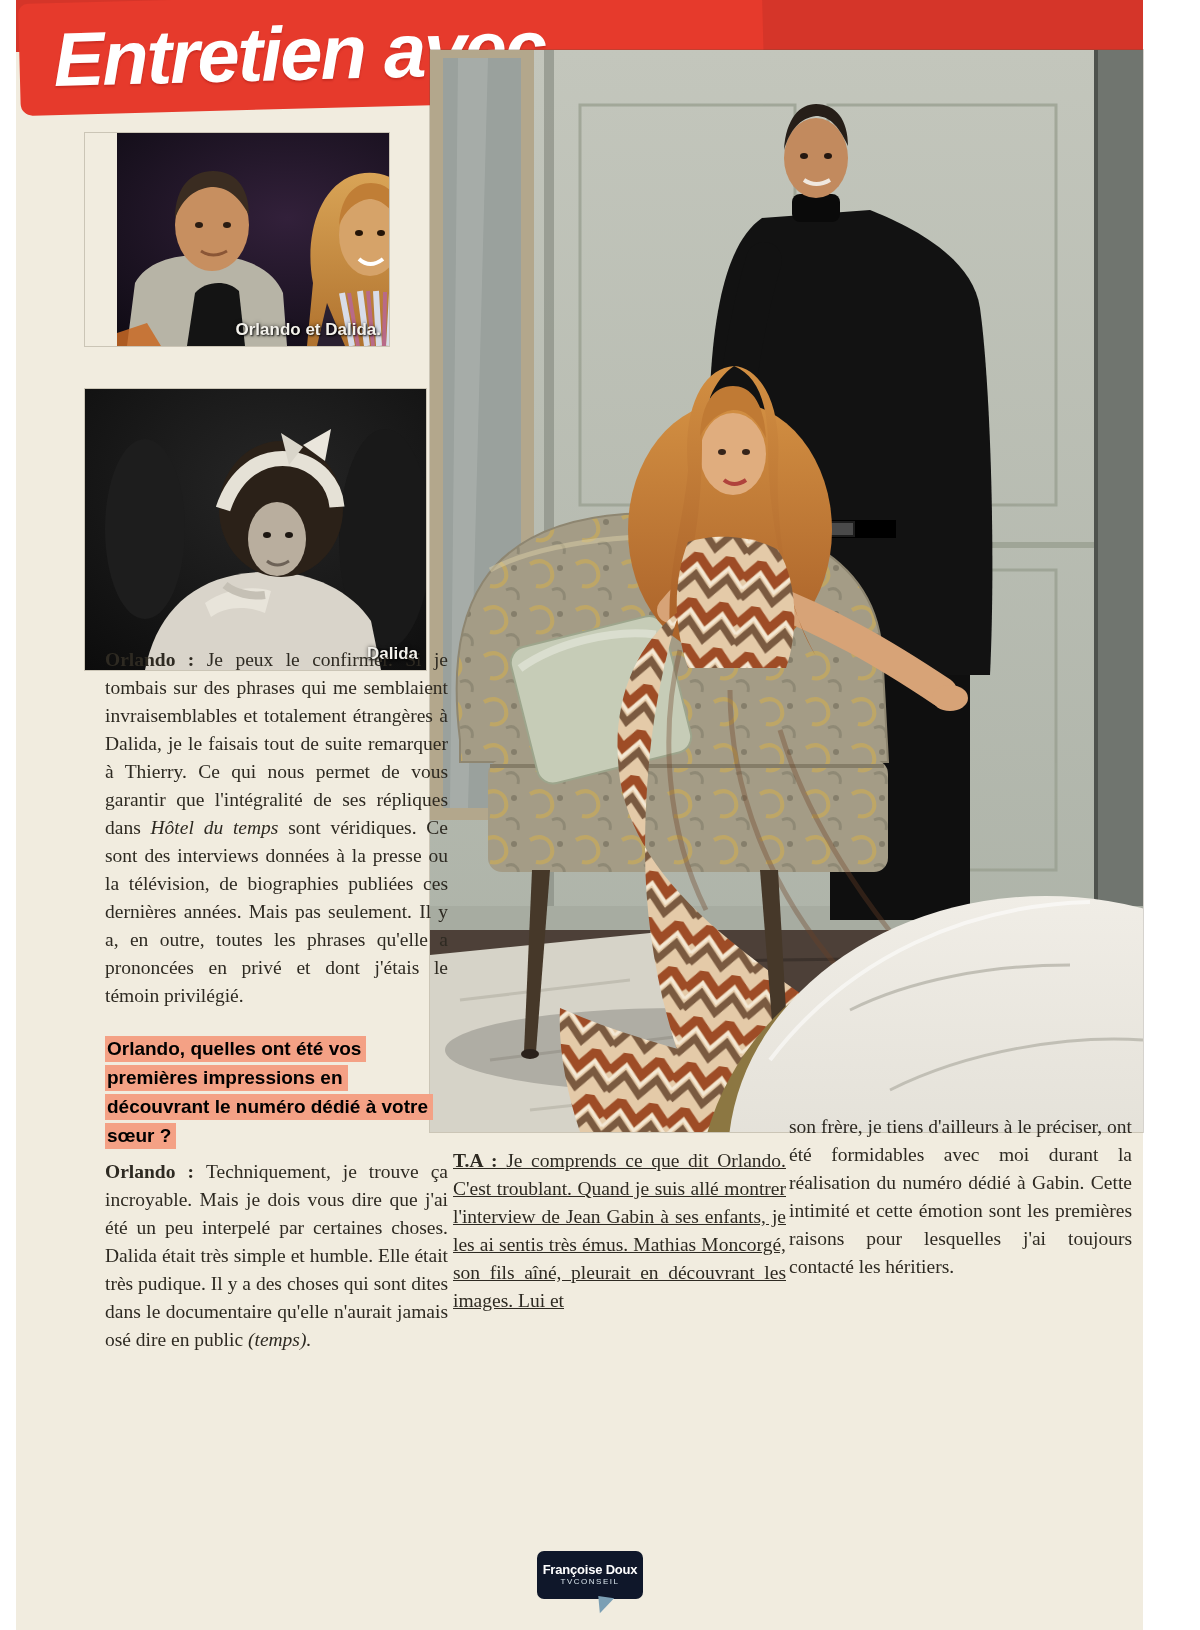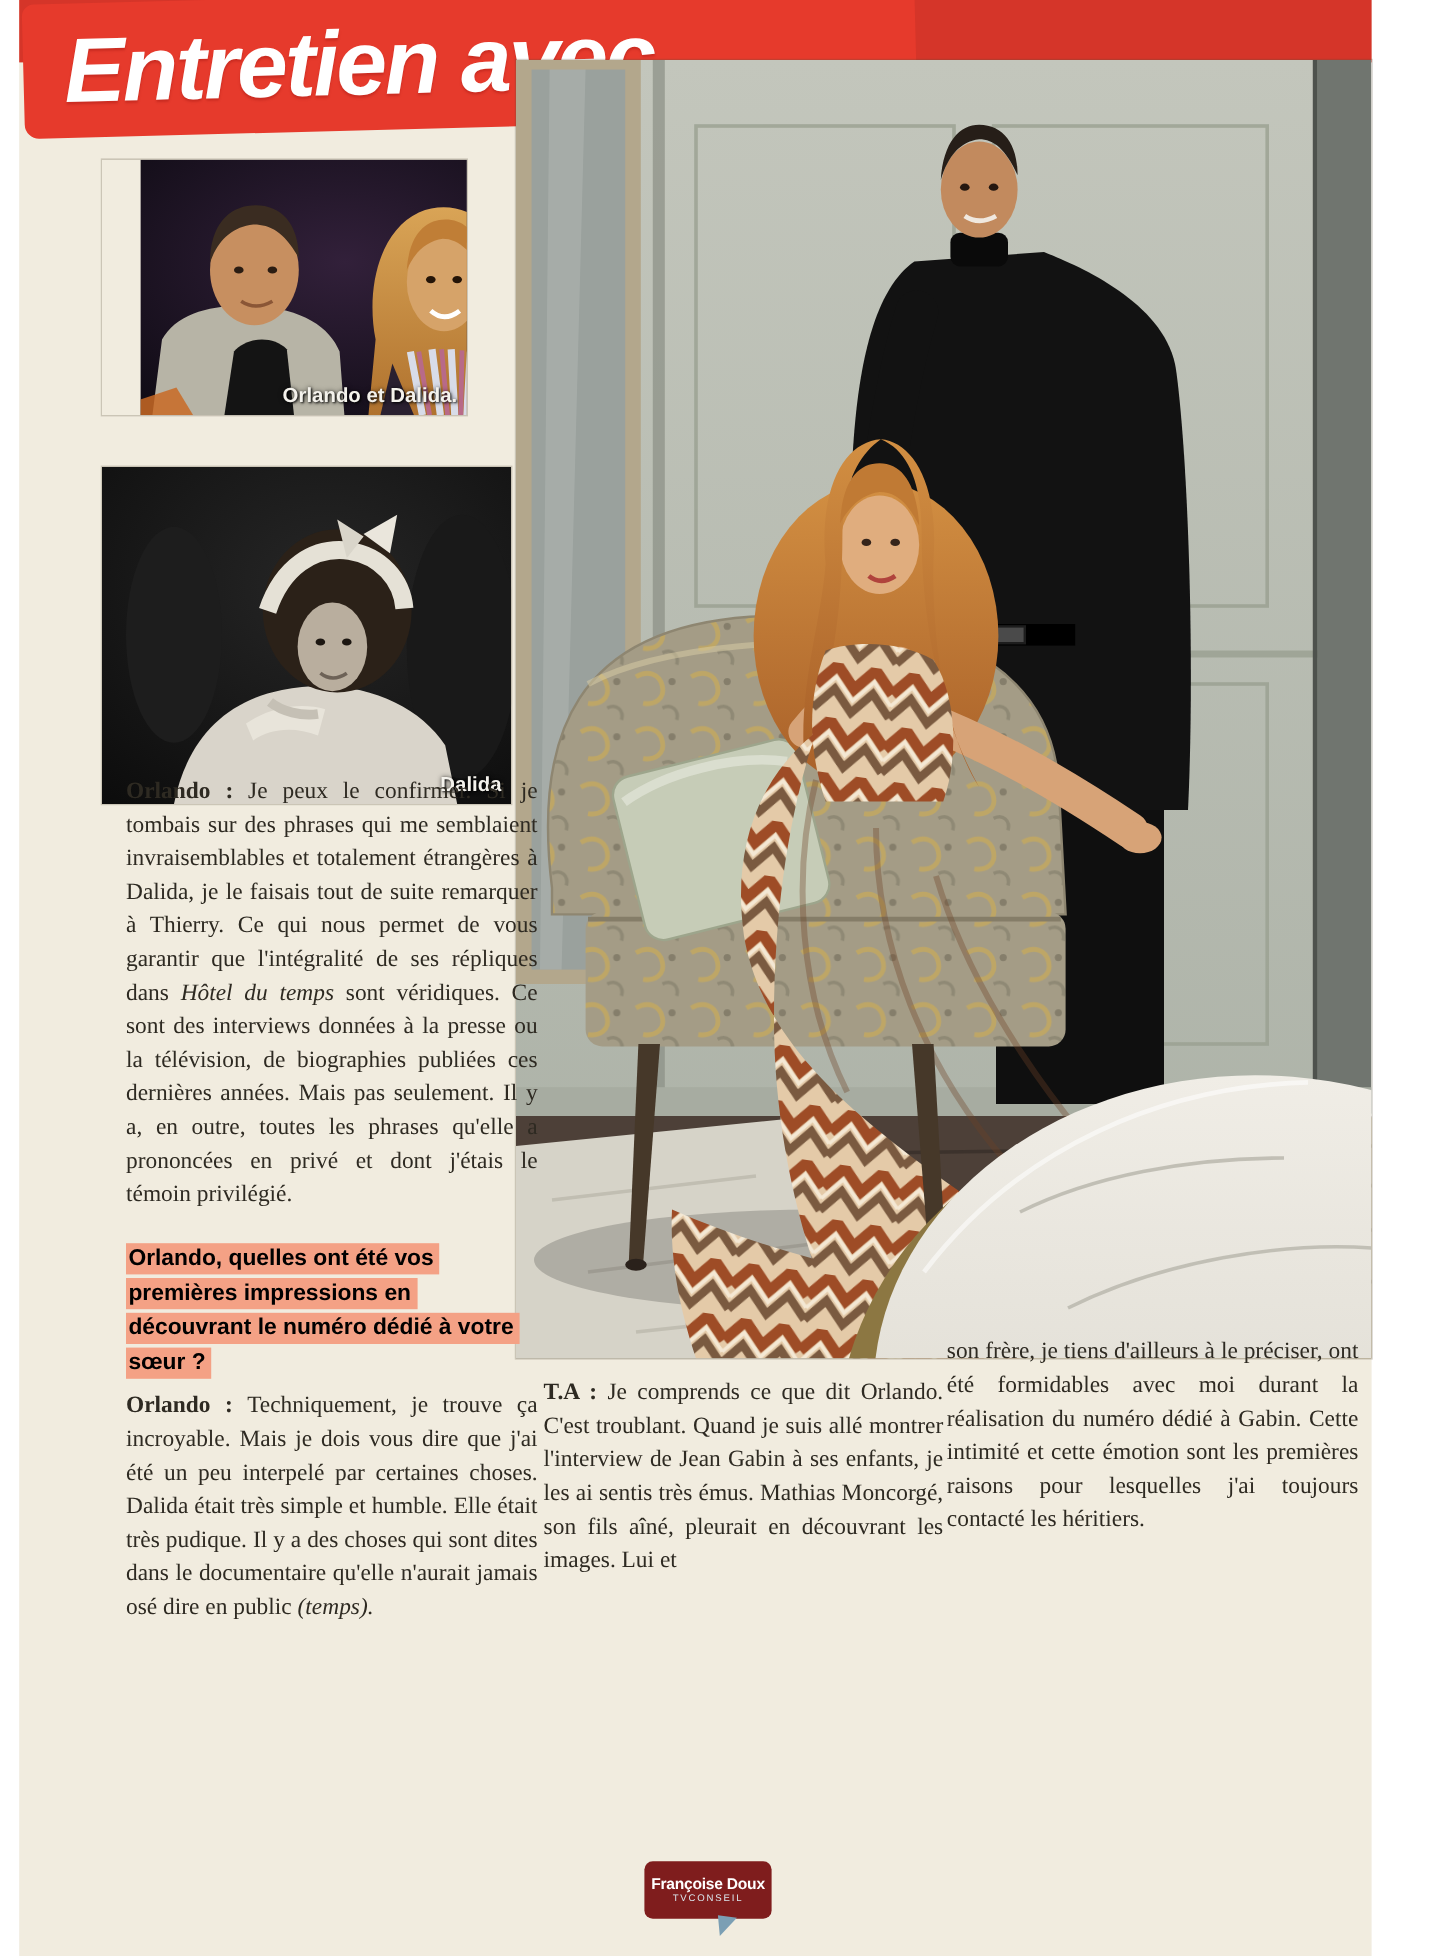--- a/index.html
+++ b/index.html
@@ -22,35 +22,35 @@
   .photo1{left:69px;top:133px;width:272px;height:213px;padding-left:32px;}
   .photo2{left:69px;top:349px;width:341px;height:281px;margin-top:40px;}
   .mainphoto{left:414px;top:50px;width:713px;height:1082px;}
   .caption{position:absolute;right:8px;bottom:6px;font-family:"Liberation Sans",sans-serif;
            font-weight:bold;color:#f4f2ec;font-size:17px;
            text-shadow:1px 1px 2px rgba(0,0,0,.9),0 0 4px rgba(0,0,0,.6);}
 
   
   .col{position:absolute;text-align:justify;color:#2e2a22;font-size:19.5px;line-height:28px;margin-left:20px;}
   .col1{left:69px;top:646px;width:343px;}
-  .col2{left:417px;top:1147px;width:333px;}
+  .col2{left:417px;top:1147px;width:333px;text-decoration:underline;}
   .col3{left:753px;top:1113px;width:343px;}
   .col p{margin:0;}
   .col b{font-weight:bold;}
   .col i{font-style:italic;}
   .question{margin-top:24px !important;margin-bottom:8px !important;
             font-family:"Liberation Sans",sans-serif;font-weight:bold;
             font-size:19px;line-height:29px;color:#000000;text-align:left;}
   .hl{background:#f4a185;padding:2px 5px 3px 2px;-webkit-box-decoration-break:clone;
       box-decoration-break:clone;}
   .pageno{margin-top:10px !important;font-size:20px;letter-spacing:1px;color:#3a352c;
           text-align:left;font-weight:bold;}
 
   
-  .wm{position:absolute;left:521px;top:1551px;width:106px;height:48px;background:#7f1d1d;
+  .wm{position:absolute;left:521px;top:1551px;width:106px;height:48px;background:#0f172a;
       border-radius:7px;display:flex;flex-direction:column;align-items:center;justify-content:center;
       font-family:"Liberation Sans",sans-serif;color:#ffffff;}
   .wm-name{font-size:13px;font-weight:bold;letter-spacing:-.2px;line-height:14px;}
   .wm-sub{font-size:8px;color:#d9e5ec;letter-spacing:1.5px;line-height:10px;}
   .wm-tail{position:absolute;left:60px;top:46px;width:0;height:0;
            border-left:4px solid transparent;border-right:12px solid transparent;
            border-top:17px solid #7b9fb4;transform:rotate(8deg);}
 </style>
 </head>
 <body>

